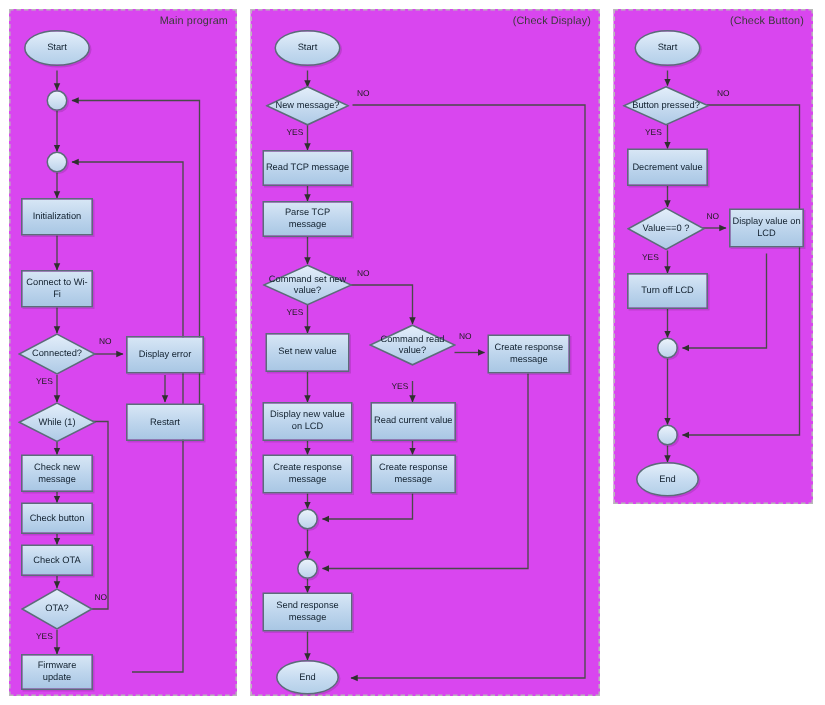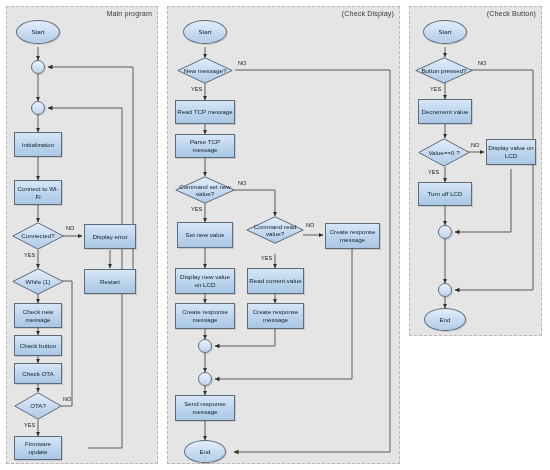--- a/index.html
+++ b/index.html
@@ -1,19 +1,19 @@
 <!DOCTYPE html>
 <html><head>
 <meta charset="utf-8">
 <style>
   html,body{margin:0;padding:0;background:#ffffff;}
   body{width:550px;height:470px;font-family:"Liberation Sans",sans-serif;}
   #root{position:relative;width:550px;height:470px;overflow:hidden;background:#fff;}
 
-  .panel{position:absolute;background:#e5e5e5;border:1px dashed #b8b8b8;box-sizing:border-box;}
+  .panel{position:absolute;background:#d946ef;border:1px dashed #b8b8b8;box-sizing:border-box;}
   .panel-title{position:absolute;top:2px;right:5px;font-size:7.2px;color:#3a3a3a;letter-spacing:.1px;white-space:nowrap;}
 
   .svg-layer{position:absolute;left:0;top:0;width:550px;height:470px;pointer-events:none;}
 
   .node{position:absolute;box-sizing:border-box;display:flex;align-items:center;justify-content:center;text-align:center;
         font-size:6.2px;color:#11202e;line-height:1.25;padding:1px;}
   .proc{border:1px solid #5c6b7a;background:linear-gradient(180deg,#d7e6f5 0%,#bcd4ec 55%,#a9c7e4 100%);
         box-shadow:1px 1px 0 rgba(0,0,0,.12);}
   .term{border:1px solid #5c6b7a;border-radius:50%/50%;
         background:linear-gradient(180deg,#e3eefa 0%,#c6dbf0 55%,#b3cfe8 100%);

